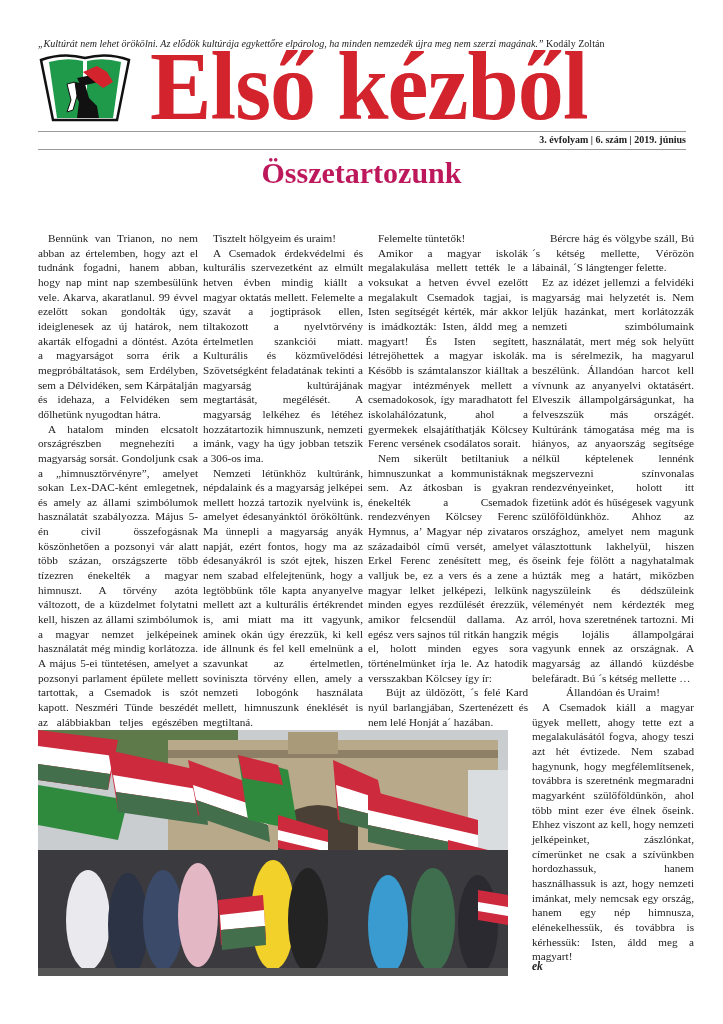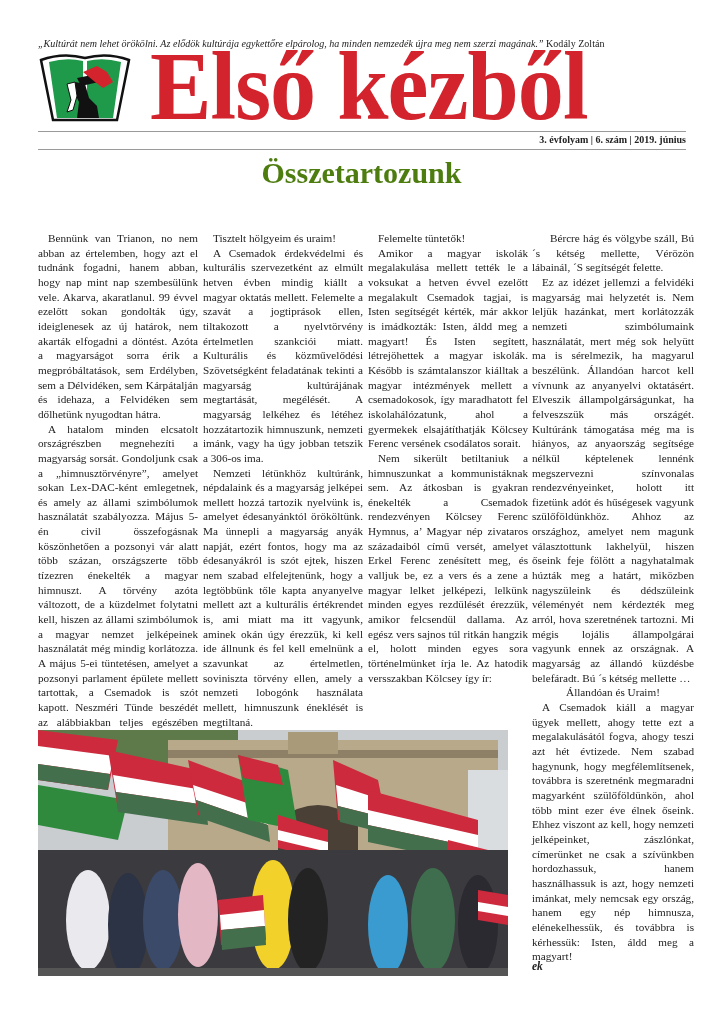--- a/index.html
+++ b/index.html
@@ -10,21 +10,21 @@
   .motto .author { font-style: normal; }
   .logo { position: absolute; left: 37px; top: 52px; width: 96px; height: 72px; }
   .masthead { position: absolute; left: 150px; top: 40px; width: 540px; height: 92px;
               font-family: "Liberation Serif", serif; font-weight: bold; color: #d3232c;
               font-size: 98px; line-height: 92px; letter-spacing: -1px; white-space: nowrap;
               transform: scaleX(0.94); transform-origin: left top; }
   .rule { position: absolute; left: 38px; width: 648px; height: 1px; background: #9a9a9a; }
   .issue { position: absolute; right: 37px; top: 134px; font-size: 10px; font-weight: bold;
            white-space: nowrap; color: #222; }
   .headline { position: absolute; left: 0; width: 723px; top: 156px; text-align: center;
-              font-size: 30px; font-weight: bold; color: #4d7c0f; }
+              font-size: 30px; font-weight: bold; color: #be185d; }
   .col { position: absolute; top: 203px; width: 160px; font-size: 11.2px; line-height: 14.65px;
          text-align: justify; color: #222; margin-top: 28px; }
   .col p { margin: 0; text-indent: 10px; hyphens: manual; }
   .col p.center { text-align: center; text-indent: 0; }
   .col p.poem { text-indent: 18px; }
   .c1 { left: 38px; }
   .c2 { left: 203px; }
   .c3 { left: 368px; }
   .c4 { left: 532px; width: 162px; }
   .photo { position: absolute; left: 38px; top: 730px; width: 470px; height: 246px; overflow: hidden; }
@@ -65,24 +65,25 @@
 <div class="col c2">
   <p>Tisztelt hölgyeim és uraim!</p>
   <p>A Csemadok érdekvédelmi és kulturális szervezetként az elmúlt hetven évben mindig kiállt a magyar oktatás mellett. Felemelte a szavát a jogtiprások ellen, tiltakozott a nyelvtörvény értelmetlen szankciói miatt. Kulturális és közművelődési Szövetségként feladatának tekinti a magyarság kultúrájának megtartását, megélését. A magyarság lelkéhez és létéhez hozzátartozik himnuszunk, nemzeti imánk, vagy ha úgy jobban tetszik a 306-os ima.</p>
   <p>Nemzeti létünkhöz kultúránk, népdalaink és a magyarság jelképei mellett hozzá tartozik nyelvünk is, amelyet édesanyánktól örököltünk. Ma ünnepli a magyarság anyák napját, ezért fontos, hogy ma az édesanyákról is szót ejtek, hiszen nem szabad elfelejtenünk, hogy a legtöbbünk tőle kapta anyanyelve mellett azt a kulturális értékrendet is, ami miatt ma itt vagyunk, aminek okán úgy érezzük, ki kell ide állnunk és fel kell emelnünk a szavunkat az értelmetlen, soviniszta törvény ellen, amely a nemzeti lobogónk használata mellett, himnuszunk éneklését is megtiltaná.</p>
 </div>
 
 <div class="col c3">
   <p>Felemelte tüntetők!</p>
   <p>Amikor a magyar iskolák megalakulása mellett tették le a voksukat a hetven évvel ezelőtt megalakult Csemadok tagjai, is Isten segítségét kérték, már akkor is imádkozták: Isten, áldd meg a magyart! És Isten segített, létrejöhettek a magyar iskolák. Később is számtalanszor kiálltak a magyar intézmények mellett a csemadokosok, így maradhatott fel iskolahálózatunk, ahol a gyermekek elsajátíthatják Kölcsey Ferenc versének csodálatos sorait.</p>
   <p>Nem sikerült betiltaniuk a himnuszunkat a kommunistáknak sem. Az átkosban is gyakran énekelték a Csemadok rendezvényen Kölcsey Ferenc Hymnus, a’ Magyar nép zivataros századaiból című versét, amelyet Erkel Ferenc zenésített meg, és valljuk be, ez a vers és a zene a magyar lelket jelképezi, lelkünk minden egyes rezdülését érezzük, amikor felcsendül dallama. Az egész vers sajnos túl ritkán hangzik el, holott minden egyes sora történelmünket írja le. Az hatodik versszakban Kölcsey így ír:</p>
+  <p class="poem">Bújt az üldözött, ´s felé Kard nyúl barlangjában, Szertenézett és nem lelé Honját a´ hazában.</p>
 </div>
 
 <div class="col c4">
-  <p class="poem">Bércre hág és völgybe száll, Bú ´s kétség mellette, Vérözön lábainál, ´S segítségét felette.</p>
+  <p class="poem">Bércre hág és völgybe száll, Bú ´s kétség mellette, Vérözön lábainál, ´S lángtenger felette.</p>
   <p>Ez az idézet jellemzi a felvidéki magyarság mai helyzetét is. Nem leljük hazánkat, mert korlátozzák nemzeti szimbólumaink használatát, mert még sok helyütt ma is sérelmezik, ha magyarul beszélünk. Állandóan harcot kell vívnunk az anyanyelvi oktatásért. Elveszik állampolgárságunkat, ha felveszszük más országét. Kultúránk támogatása még ma is hiányos, az anyaország segítsége nélkül képtelenek lennénk megszervezni színvonalas rendezvényeinket, holott itt fizetünk adót és hűségesek vagyunk szülőföldünkhöz. Ahhoz az országhoz, amelyet nem magunk választottunk lakhelyül, hiszen őseink feje fölött a nagyhatalmak húzták meg a határt, miközben nagyszüleink és dédszüleink véleményét nem kérdezték meg arról, hova szeretnének tartozni. Mi mégis lojális állampolgárai vagyunk ennek az országnak.  A magyarság az állandó küzdésbe belefáradt. Bú ´s kétség mellette …</p>
   <p class="center">Állandóan és Uraim!</p>
   <p>A Csemadok kiáll a magyar ügyek mellett, ahogy tette ezt a megalakulásától fogva, ahogy teszi azt hét évtizede. Nem szabad hagynunk, hogy megfélemlítsenek, továbbra is szeretnénk megmaradni magyarként szülőföldünkön, ahol több mint ezer éve élnek őseink. Ehhez viszont az kell, hogy nemzeti jelképeinket, zászlónkat, címerünket ne csak a szívünkben hordozhassuk, hanem használhassuk is azt, hogy nemzeti imánkat, mely nemcsak egy ország, hanem egy nép himnusza, elénekelhessük, és továbbra is kérhessük: Isten, áldd meg a magyart!</p>
 </div>
 
 <div class="sign">ek</div>
 
 <svg class="photo" viewBox="0 0 470 246" preserveAspectRatio="none">
   <rect x="0" y="0" width="470" height="246" fill="#c9cdd0"></rect>
   <rect x="0" y="0" width="200" height="40" fill="#5f7a4a"></rect>

